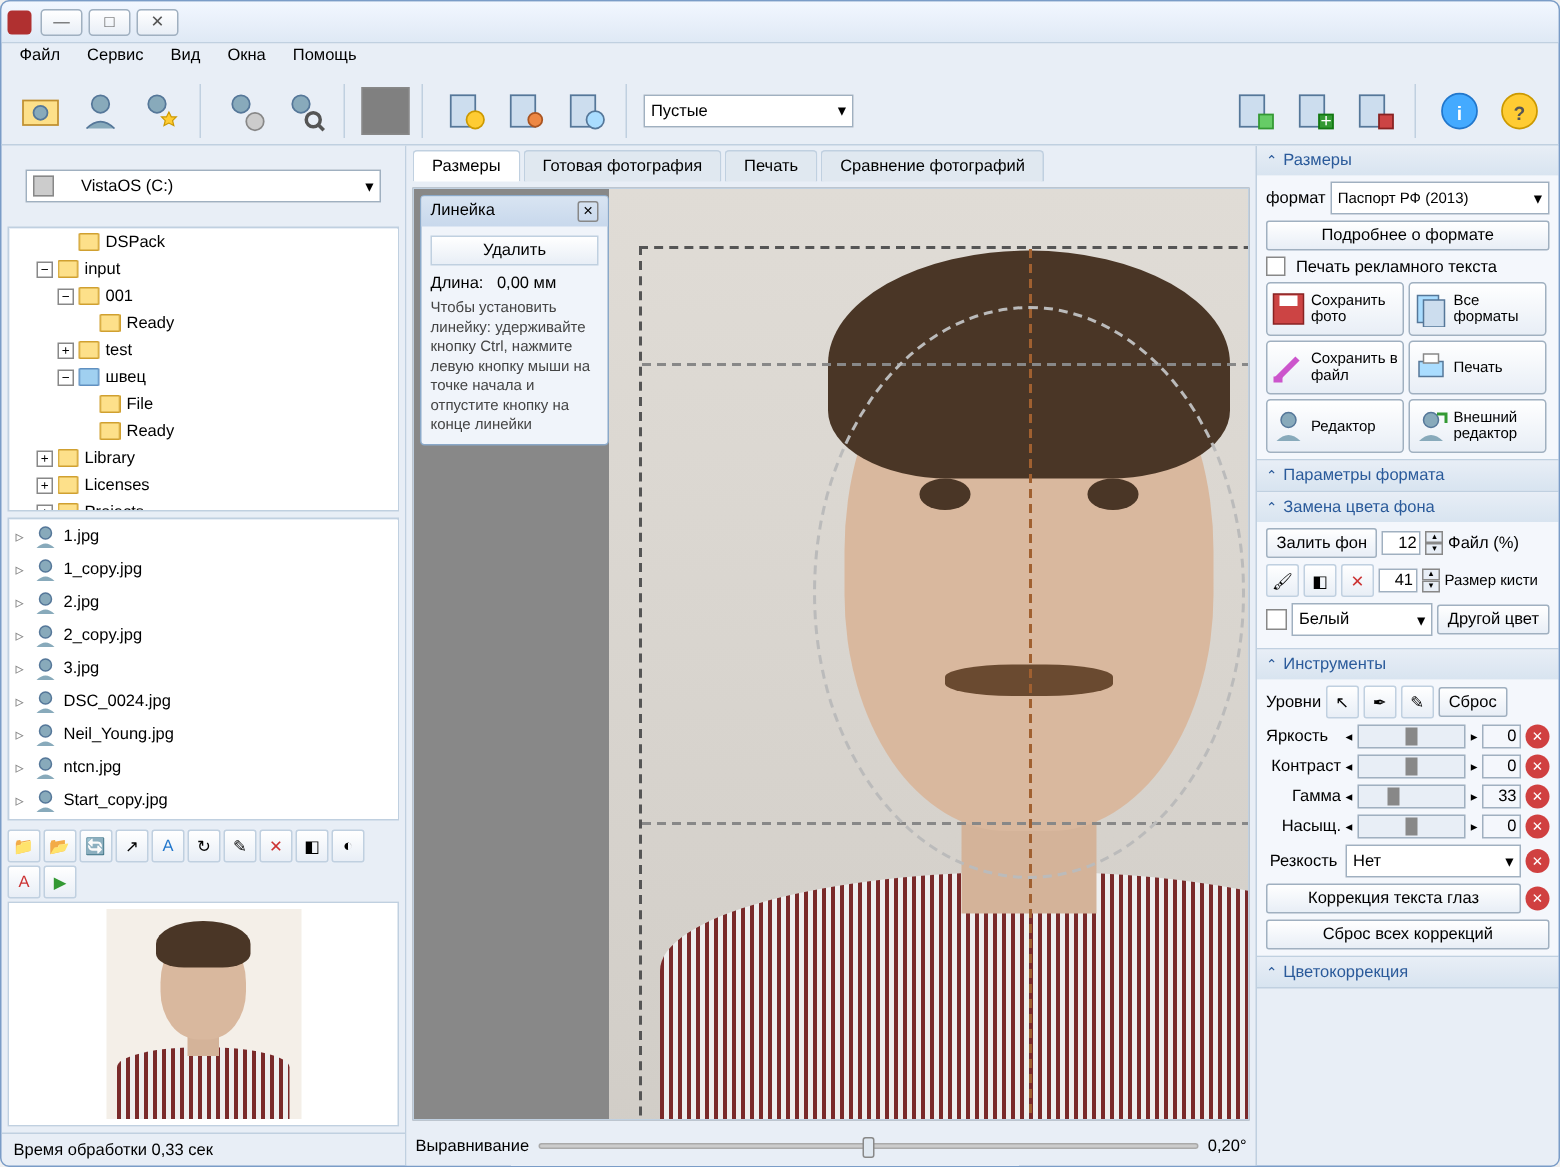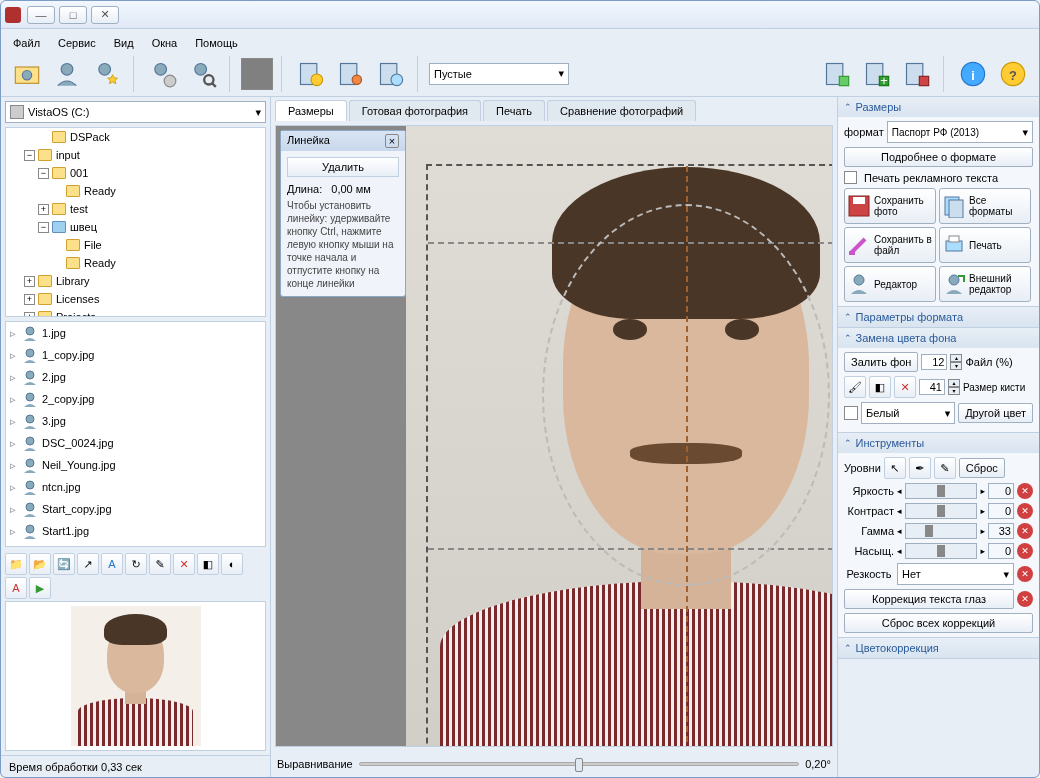--- a/index.html
+++ b/index.html
@@ -3,32 +3,32 @@
 <meta charset="utf-8">
 <style>
 * { box-sizing: border-box; margin: 0; padding: 0; font-family: Tahoma, Verdana, sans-serif; font-size: 11px; }
 body { background: #f0f0f0; overflow: hidden; }
 .window { width: 1040px; height: 778px; background: #e8eef6; border: 1px solid #7a9cc7; border-radius: 6px; display: flex; flex-direction: column; }
 .titlebar { height: 28px; background: linear-gradient(#f2f7ff,#dfe9f5); border-bottom: 1px solid #c0d0e0; display: flex; align-items: center; padding: 0 4px; border-radius: 6px 6px 0 0; }
 .titlebar .appicon { width: 16px; height: 16px; background: #b03030; border-radius: 3px; margin-right: 6px; }
 .titlebar .title { flex: 1; color: #333; }
 .winbtns { display: flex; gap: 4px; }
 .winbtn { width: 28px; height: 18px; border: 1px solid #a0b0c0; border-radius: 3px; background: linear-gradient(#fff,#e8eef6); display: flex; align-items: center; justify-content: center; color: #555; cursor: pointer; }
-.menubar { height: 22px; display: flex; align-items: flex-end; padding: 0 4px; gap: 2px; }
+.menubar { height: 22px; display: flex; align-items: flex-start; padding: 0 4px; gap: 2px; }
 .menuitem { padding: 2px 8px; cursor: pointer; }
 .toolbar { height: 46px; display: flex; align-items: center; padding: 2px 8px; gap: 4px; border-bottom: 1px solid #c0d0e0; }
 .tbtn { width: 36px; height: 36px; border: 1px solid transparent; border-radius: 3px; display: flex; align-items: center; justify-content: center; cursor: pointer; }
 .tbtn svg { width: 28px; height: 28px; }
 .tsep { width: 4px; height: 36px; border-left: 1px solid #c0d0e0; margin: 0 4px; }
 .colorbox { width: 32px; height: 32px; background: #808080; border: 1px solid #888; }
 .combo { height: 22px; border: 1px solid #a0b0c0; background: #fff; display: flex; align-items: center; padding: 0 4px; }
 .combo .caret { margin-left: auto; }
 .content { flex: 1; display: flex; overflow: hidden; }
 .leftcol { width: 270px; display: flex; flex-direction: column; border-right: 1px solid #c0d0e0; }
-.drivecombo { margin: 4px; height: 22px; }
+.drivecombo { margin: 16px; height: 22px; gap: 14px; }
 .tree { flex: 0 0 190px; background: #fff; border: 1px solid #c0d0e0; margin: 0 4px; overflow: auto; }
 .tree-item { display: flex; align-items: center; height: 18px; padding-left: 4px; white-space: nowrap; }
 .tree-item .expander { width: 11px; height: 11px; border: 1px solid #888; background: #fff; display: flex; align-items: center; justify-content: center; font-size: 9px; margin-right: 3px; cursor: pointer; line-height: 1; }
 .tree-item .spacer { width: 14px; display: inline-block; }
 .folder-icon { width: 14px; height: 12px; background: #fde08a; border: 1px solid #d0a030; border-radius: 1px; margin-right: 4px; position: relative; }
 .folder-icon.blue { background: #a0d0f0; border-color: #6090c0; }
 .filelist { flex: 1; background: #fff; border: 1px solid #c0d0e0; margin: 4px; overflow: auto; }
 .file-item { display: flex; align-items: center; height: 22px; padding: 0 4px; cursor: pointer; }
 .face-icon { width: 16px; height: 16px; margin: 0 4px; }
 .minitoolbar { display: flex; flex-wrap: wrap; gap: 2px; padding: 2px 4px; }
@@ -560,21 +560,21 @@
           </div>
         <div class="panel-b">
           <div class="row">
             <span>Уровни</span>
             <div class="minibtn">↖</div>
             <div class="minibtn">✒</div>
             <div class="minibtn">✎</div>
             <button class="btn">Сброс</button>
           </div>
           <div class="row">
-              <label style="width:50px;text-align:right">Яркость</label>
+              <label style="width:50px;">Яркость</label>
               <span style="font-size:9px">◂</span>
               <div class="slider2">
                 <div class="thumb"></div>
               </div>
               <span style="font-size:9px">▸</span>
               <span class="numbox">0</span>
               <div class="delbtn">✕</div>
             </div>
           <div class="row">
               <label style="width:50px;text-align:right">Контраст</label>

